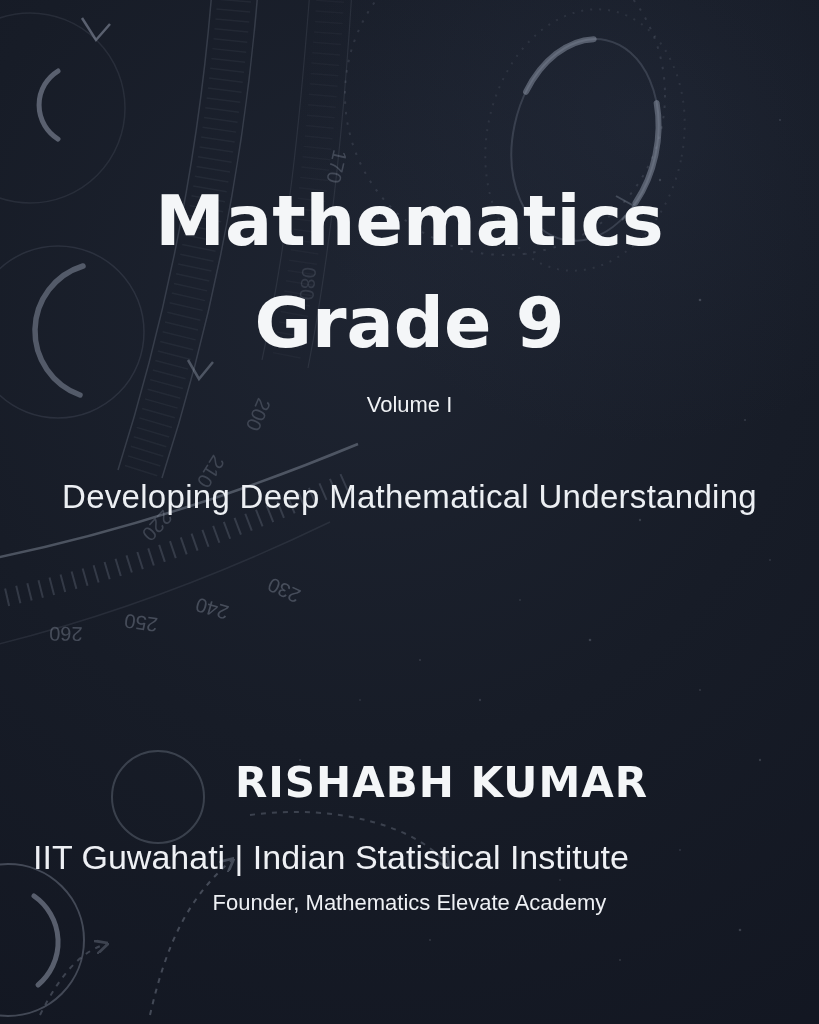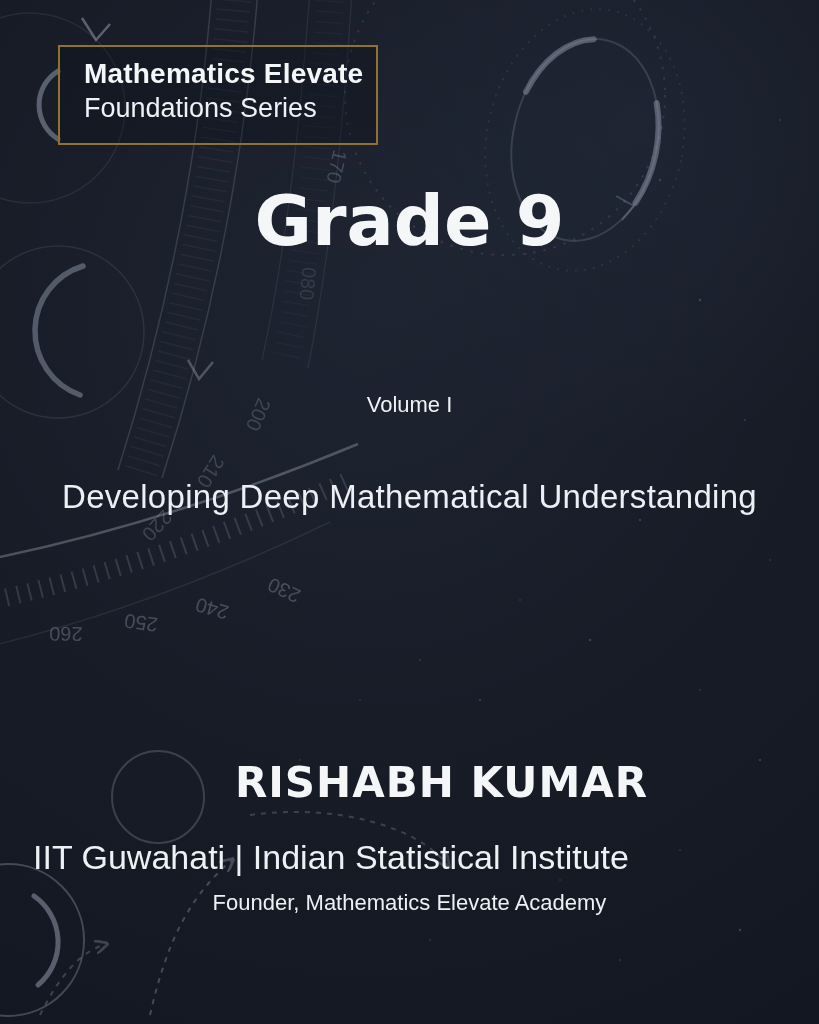--- a/index.html
+++ b/index.html
@@ -129,26 +129,23 @@
         <circle cx="360" cy="700" r="1.0" opacity="0.12"></circle>
           <circle cx="300" cy="760" r="1.1" opacity="0.14"></circle>
         <circle cx="660" cy="180" r="1.2" opacity="0.18"></circle>
           <circle cx="780" cy="120" r="1.1" opacity="0.16"></circle>
         <circle cx="430" cy="940" r="1.1" opacity="0.15"></circle>
           <circle cx="350" cy="910" r="1.0" opacity="0.12"></circle>
       </g>
     </g>
   </svg>
 
-  <div class="badge">
-    <div class="b1">Mathematics Elevate</div>
-    <div class="b2">Foundations Series</div>
-  </div>
 
   <div class="title">
+    <div>Mathematics</div>
     <div>Grade 9</div>
   </div>
 
   <div class="volume">Volume I</div>
 
   <div class="subtitle">Developing Deep Mathematical Understanding</div>
 
   <div class="author-name">RISHABH KUMAR</div>
   <div class="affiliation">IIT Guwahati | Indian Statistical Institute</div>
   <div class="role">Founder, Mathematics Elevate Academy</div>

